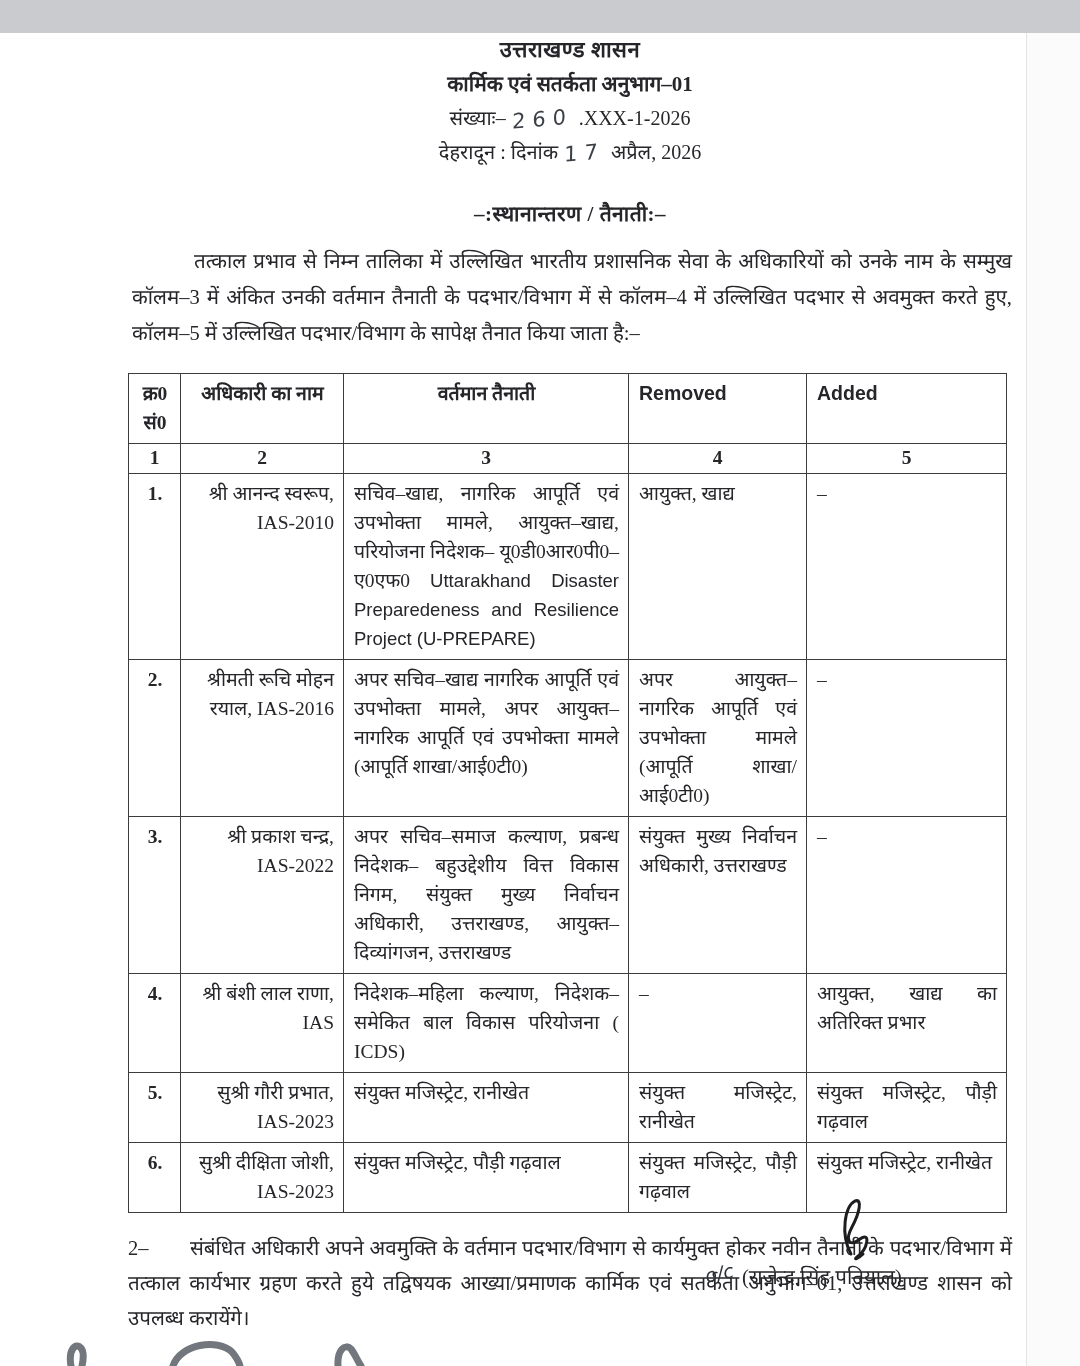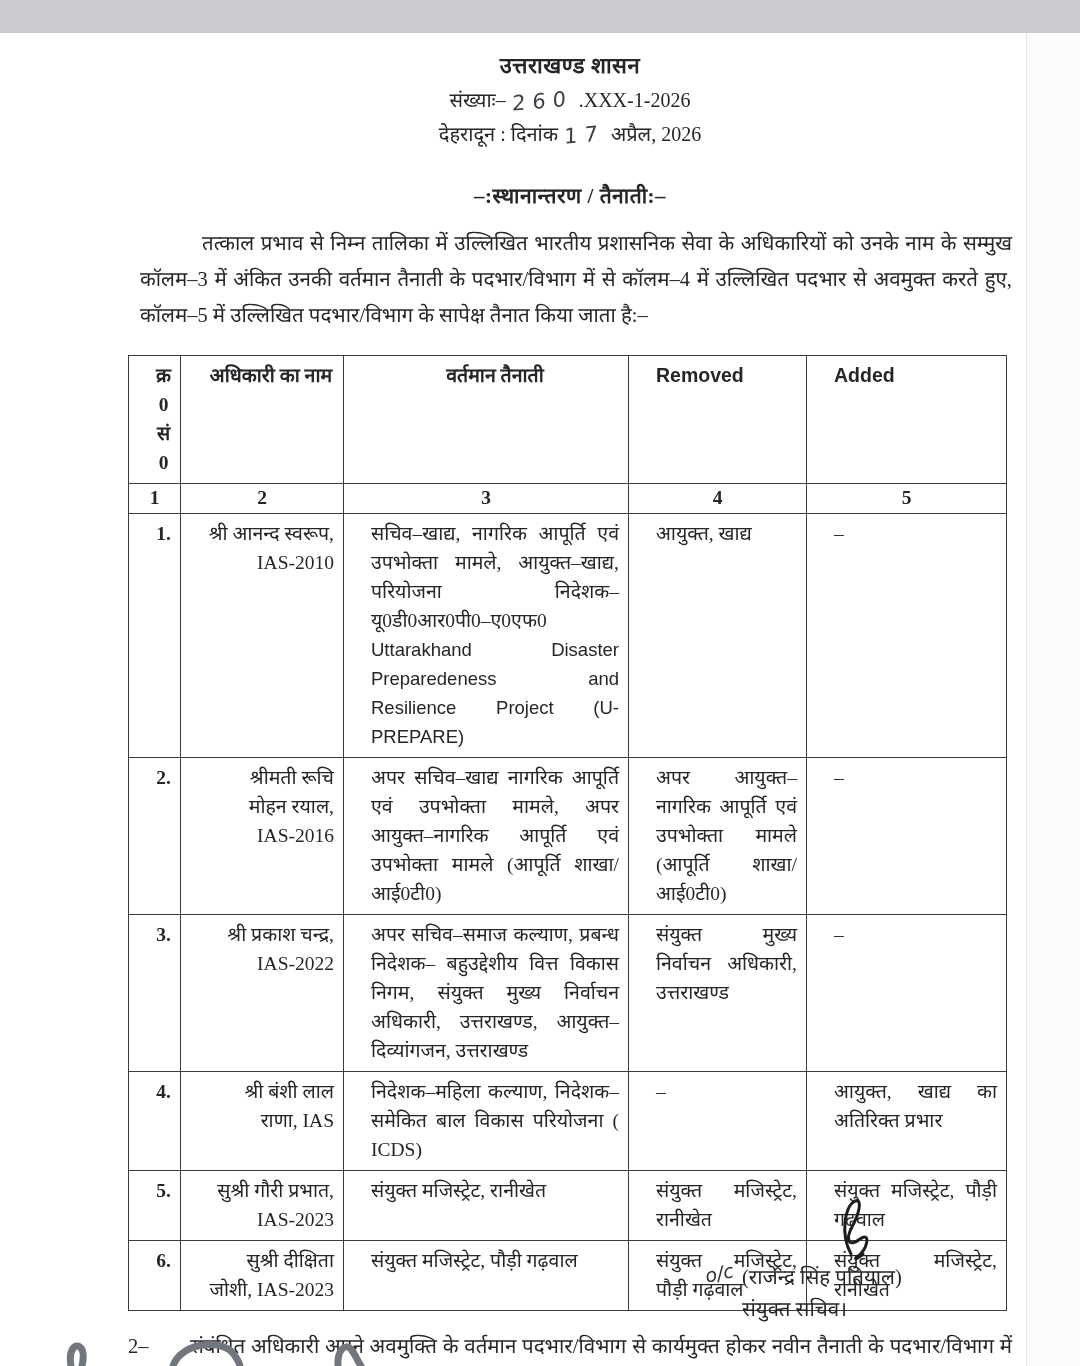--- a/index.html
+++ b/index.html
@@ -7,38 +7,38 @@
     width:1080px;height:1366px;position:relative;overflow:hidden;
     background:#ffffff;color:#26262a;
     font-family:"Liberation Serif","DejaVu Serif",serif;
     -webkit-font-smoothing:antialiased;
   }
   .topbar{position:absolute;left:0;top:0;width:1080px;height:33px;background:#c9cbce;}
   .right-margin{position:absolute;left:1026px;top:33px;width:54px;height:1333px;
     background:#fbfbfc;border-left:1px solid #e4e4e6;}
   .doc{position:absolute;left:128px;top:33px;width:884px;}
   .center{text-align:center;}
-  .hdr1{font-size:22px;font-weight:700;margin-top:16px;letter-spacing:.5px;}
+  .hdr1{font-size:22px;font-weight:700;margin-top:0;letter-spacing:.5px;}
   .hdr2{font-size:21px;font-weight:700;margin-top:6px;}
   .hdr-line{font-size:20px;margin-top:7px;}
   .hand{
     font-family:"DejaVu Sans",sans-serif;color:#3b4047;display:inline-block;
     transform:rotate(-5deg) skewX(-6deg);letter-spacing:7px;font-size:21px;
     margin:0 6px;position:relative;top:1px;
   }
   .subject{font-size:21px;font-weight:700;margin-top:34px;letter-spacing:.5px;}
   .intro{
-    font-size:20.5px;line-height:36px;text-align:justify;margin:16px 0 0 12px;
+    font-size:20.5px;line-height:36px;text-align:justify;margin:16px 0 0 4px;
     text-indent:62px;
   }
   table.order{
     border-collapse:collapse;margin-top:22px;width:878px;table-layout:fixed;
   }
   table.order th,table.order td{
-    border:1.6px solid #3c3c3e;vertical-align:top;padding:5px 9px 6px 27px;
+    border:1.6px solid #3c3c3e;vertical-align:top;padding:5px 9px 6px 10px;
     font-size:19.5px;line-height:29px;word-wrap:break-word;
   }
   th.hth{font-weight:700;text-align:center;padding-top:8px;}
   th.eth{font-weight:700;text-align:left;padding-top:10px;
     font-family:"Liberation Sans","DejaVu Sans",sans-serif;font-size:19px;}
   tr.numrow td{font-weight:700;text-align:center;padding:2px 4px 3px 4px;line-height:24px;}
   td.sno{text-align:center;font-weight:700;}
   td.name{text-align:right;}
   td.just{text-align:justify;}
   .en{font-family:"Liberation Sans","DejaVu Sans",sans-serif;font-size:18.5px;}
@@ -59,20 +59,21 @@
 </style>
 </head>
 <body>
 
 <div class="topbar"></div>
 <div class="right-margin"></div>
 
 <div class="doc">
 
   <div class="center hdr1">उत्तराखण्ड शासन</div>
+  <div class="center hdr2">कार्मिक एवं सतर्कता अनुभाग–01</div>
 
   <div class="center hdr-line"><span>संख्याः–</span><span class="hand">260</span><span>.XXX-1-2026</span></div>
 
   <div class="center hdr-line"><span>देहरादून : दिनांक</span><span class="hand">17</span><span>अप्रैल, 2026</span></div>
 
   <div class="center subject">–:स्थानान्तरण / तैनाती:–</div>
 
   <p class="intro">तत्काल प्रभाव से निम्न तालिका में उल्लिखित भारतीय प्रशासनिक सेवा के अधिकारियों को उनके नाम के सम्मुख कॉलम–3 में अंकित उनकी वर्तमान तैनाती के पदभार/विभाग में से कॉलम–4 में उल्लिखित पदभार से अवमुक्त करते हुए, कॉलम–5 में उल्लिखित पदभार/विभाग के सापेक्ष तैनात किया जाता है:–</p>
 
   <table class="order">
@@ -147,20 +148,19 @@
 
 </div>
 
 <span class="oc-mark">o/c</span>
 
 <div class="sig-block">
   <svg class="sig-svg" width="78" height="66" viewBox="0 0 78 66">
     <path d="M33 58 C22 38 27 10 37 5 C45 2 41 18 34 31 C27 44 31 52 42 43 C53 35 50 53 39 61 C35 64 40 63 45 58" fill="none" stroke="#1d1d20" stroke-width="3" stroke-linecap="round"></path>
   </svg>
   <div class="sig-name">(राजेन्द्र सिंह पतियाल)</div>
-  <div class="sig-desg">संयुक्त सचिव।</div>
 </div>
 
 <svg class="bottom-strokes" width="420" height="30" viewBox="0 0 420 30">
   <path d="M31 30 C28 13 36 6 41 12 C45 17 43 25 42 30" fill="none" stroke="#72777e" stroke-width="7" stroke-linecap="round"></path>
   <path d="M133 30 C140 8 178 2 192 16 C197 22 199 26 200 30" fill="none" stroke="#72777e" stroke-width="7" stroke-linecap="round"></path>
   <path d="M298 30 C297 14 305 7 311 13 C315 18 317 24 321 30" fill="none" stroke="#72777e" stroke-width="7" stroke-linecap="round"></path>
 </svg>
 
 </body></html>

